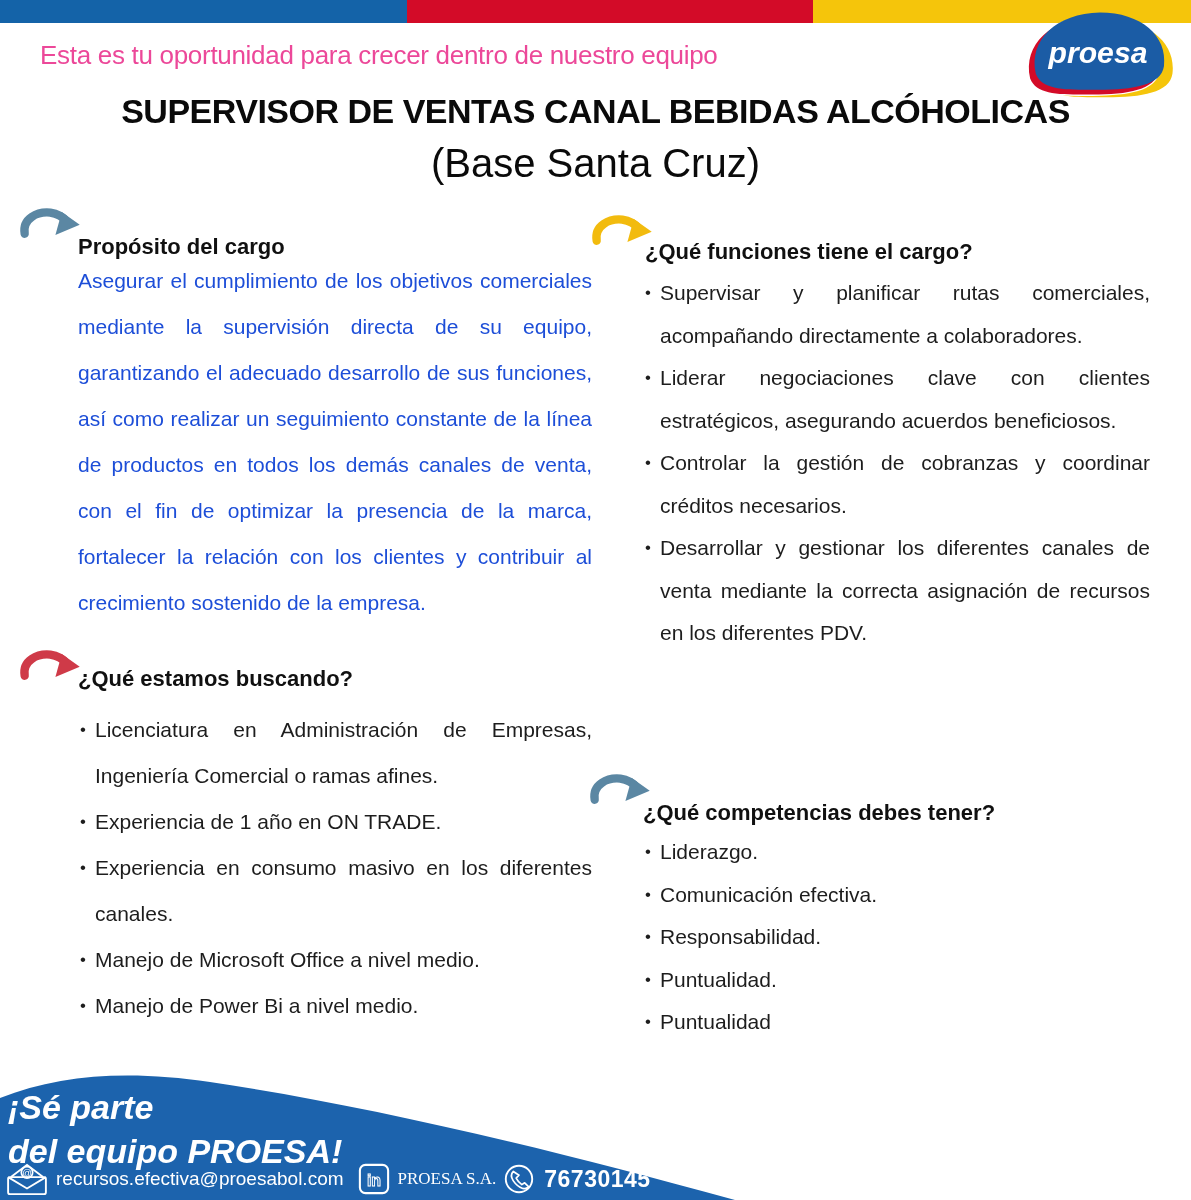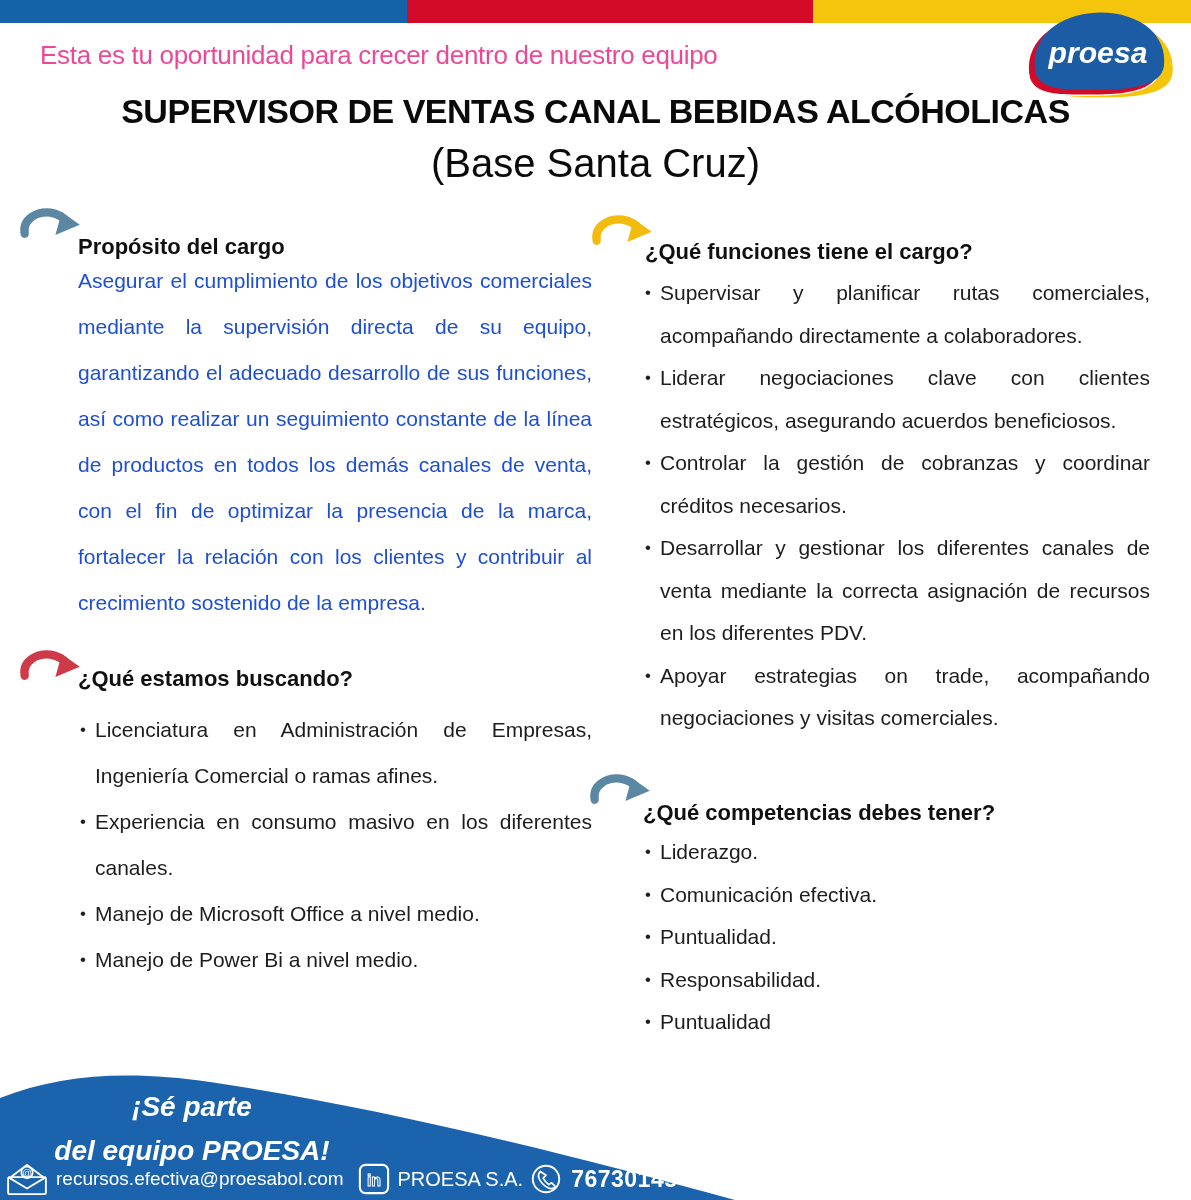--- a/index.html
+++ b/index.html
@@ -44,25 +44,25 @@
   ul.blist{list-style:none;margin:0;padding:0;position:absolute;}
   ul.blist li{position:relative;padding-left:15px;text-align:justify;color:#1d1d1d;}
   ul.blist li::before{content:"\2022";position:absolute;left:0;font-size:0.8em;}
   .list-buscando{left:80px;top:707px;width:512px;font-size:21px;line-height:46px;}
   .list-funciones{left:645px;top:272px;width:505px;font-size:21px;line-height:42.5px;}
   .list-competencias{left:645px;top:831px;width:505px;font-size:21px;line-height:42.5px;text-align:left;}
   .list-competencias li{text-align:left;}
 
   
   .wave{position:absolute;left:0;top:1030px;width:1191px;height:170px;}
-  .slogan{position:absolute;left:8px;top:1085px;width:368px;text-align:center;color:#ffffff;
-          font-style:italic;font-weight:bold;font-size:28px;line-height:44px;white-space:nowrap;}
+  .slogan{position:absolute;left:8px;top:1085px;width:368px;text-align:left;color:#ffffff;
+          font-style:italic;font-weight:bold;font-size:34px;line-height:44px;white-space:nowrap;}
   .contact{position:absolute;left:5px;top:1161px;height:36px;display:flex;align-items:center;color:#ffffff;}
   .contact .txt-email{font-size:19px;margin-left:7px;}
-  .contact .txt-company{font-size:20px;margin-left:8px;}
+  .contact .txt-company{font-size:17px;margin-left:8px;font-family:Liberation Serif, serif;}
   .contact .txt-phone{font-size:23px;font-weight:bold;margin-left:8px;letter-spacing:0.5px;}
   .contact svg{display:block;}
   .ic-linkedin{margin-left:14px;}
   .ic-whatsapp{margin-left:6px;}
 </style>
 </head>
 <body>
 
 <div id="page">
 
@@ -99,40 +99,40 @@
     <path class="swoosh-body" d="M12,44 C8,20 32,9 52,11 C64,13 72,18 77,24"></path>
     <polygon class="swoosh-head" points="70,10 98,30 60,46"></polygon>
   </svg>
 
   <div class="sec-heading h1">Propósito del cargo</div>
   <div class="body-par">Asegurar el cumplimiento de los objetivos comerciales mediante la supervisión directa de su equipo, garantizando el adecuado desarrollo de sus funciones, así como realizar un seguimiento constante de la línea de productos en todos los demás canales de venta, con el fin de optimizar la presencia de la marca, fortalecer la relación con los clientes y contribuir al crecimiento sostenido de la empresa.</div>
 
   <div class="sec-heading h2">¿Qué estamos buscando?</div>
   <ul class="blist list-buscando">
       <li>Licenciatura en Administración de Empresas, Ingeniería Comercial o ramas afines.</li>
+      <li>Experiencia de 1 año en ON TRADE.</li>
       <li>Experiencia en consumo masivo en los diferentes canales.</li>
       <li>Manejo de Microsoft Office a nivel medio.</li>
       <li>Manejo de Power Bi a nivel medio.</li>
     </ul>
 
   <div class="sec-heading h3">¿Qué funciones tiene el cargo?</div>
   <ul class="blist list-funciones">
       <li>Supervisar y planificar rutas comerciales, acompañando directamente a colaboradores.</li>
       <li>Liderar negociaciones clave con clientes estratégicos, asegurando acuerdos beneficiosos.</li>
       <li>Controlar la gestión de cobranzas y coordinar créditos necesarios.</li>
       <li>Desarrollar y gestionar los diferentes canales de venta mediante la correcta asignación de recursos en los diferentes PDV.</li>
-      <li>Apoyar estrategias on trade, acompañando negociaciones y visitas comerciales.</li>
     </ul>
 
   <div class="sec-heading h4">¿Qué competencias debes tener?</div>
   <ul class="blist list-competencias">
       <li>Liderazgo.</li>
       <li>Comunicación efectiva.</li>
+      <li>Responsabilidad.</li>
       <li>Puntualidad.</li>
-      <li>Responsabilidad.</li>
       <li>Puntualidad</li>
     </ul>
 
   <svg class="wave" viewBox="0 0 1191 170" preserveAspectRatio="none">
     <path d="M0,68 C60,44 130,40 210,52 C360,74 540,116 735,170 L0,170 Z" fill="#1c63ad"></path>
   </svg>
 
   <div class="slogan">
     <div>¡Sé parte</div>
     <div>del equipo PROESA!</div>

